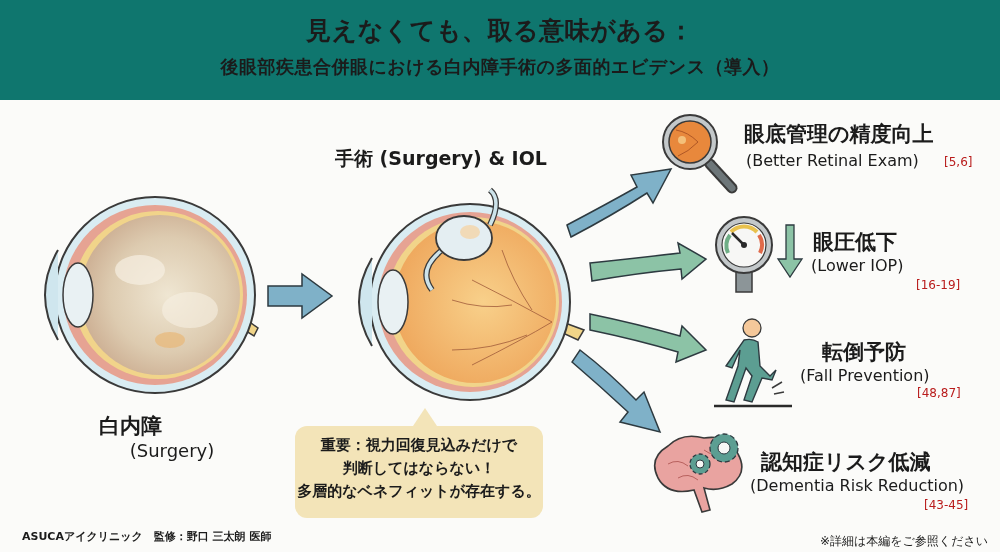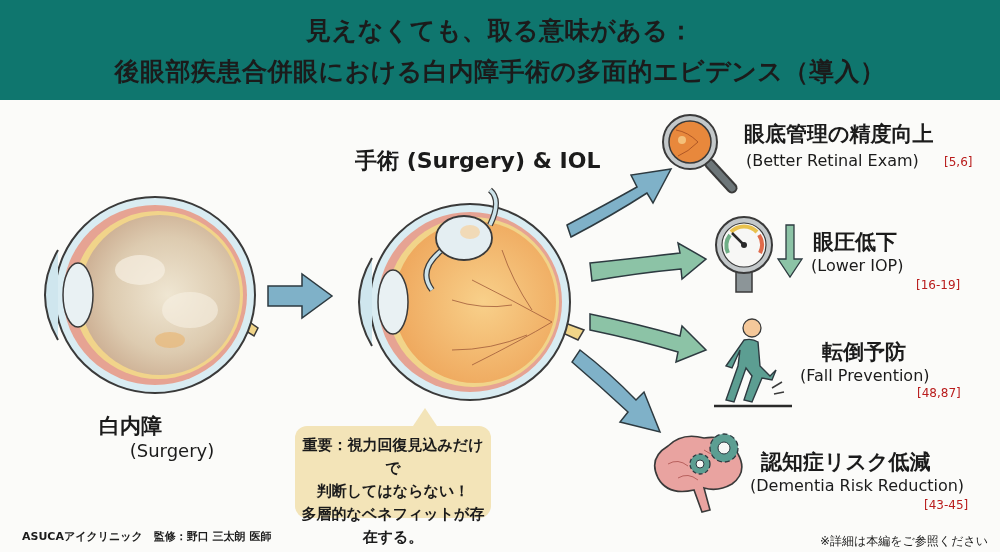--- a/index.html
+++ b/index.html
@@ -8,27 +8,27 @@
     background: #fbfbf9;
     font-family: "DejaVu Sans", "Liberation Sans", sans-serif;
     color: #1b1b1b;
   }
   .header {
     position: absolute; left: 0; top: 0; width: 1000px; height: 100px;
     background: #0f766e;
     text-align: center;
   }
   .header .t1 { position: absolute; left: 0; right: 0; top: 14px; font-size: 25px; font-weight: bold; letter-spacing: 0.5px; }
-  .header .t2 { position: absolute; left: 0; right: 0; top: 55px; font-size: 25px; font-weight: bold; letter-spacing: 0.5px; }
+  .header .t2 { position: absolute; left: 0; right: 0; top: 55px; font-size: 18px; font-weight: bold; letter-spacing: 0.5px; }
   .abs { position: absolute; }
   .lbl-ja { font-weight: bold; font-size: 21px; }
   .lbl-en { font-size: 16px; }
   .ref { font-size: 12px; color: #b91c1c; }
   .callout {
-    position: absolute; left: 295px; top: 426px; width: 196px; height: 92px;
+    position: absolute; left: 295px; top: 426px; width: 248px; height: 92px;
     background: #f3e4b8; border-radius: 12px;
     text-align: center; font-weight: bold; font-size: 15px; line-height: 23px;
     padding-top: 8px; box-sizing: border-box;
   }
   .callout::before {
     content: ""; position: absolute; left: 118px; top: -18px;
     border-left: 12px solid transparent; border-right: 12px solid transparent;
     border-bottom: 18px solid #f3e4b8;
   }
   .footer-left { position: absolute; left: 22px; top: 529px; font-size: 11px; font-weight: bold; }
@@ -63,21 +63,21 @@
   <ellipse cx="48" cy="105" rx="15" ry="32" fill="#e9f1f3" stroke="#3a3a3a" stroke-width="1.5"></ellipse>
 </svg>
 
 <svg style="left:266px;top:272px" width="68" height="48" viewBox="0 0 68 48">
   <path d="M 2 14 L 36 14 L 36 2 L 66 24 L 36 46 L 36 34 L 2 34 Z" fill="#7fb1c8" stroke="#2d3a40" stroke-width="1.5"></path>
 </svg>
 
 <div class="abs lbl-ja" style="left:99px;top:412px;width:120px;text-align:left">白内障</div>
 <div class="abs lbl-en" style="left:92px;top:440px;width:160px;text-align:center;font-size:18px">(Surgery)</div>
 
-<div class="abs" style="left:355px;top:146px;font-size:22px;font-weight:bold;white-space:nowrap">手術 (Surgery) &amp; IOL</div>
+<div class="abs" style="left:335px;top:146px;font-size:19px;font-weight:bold;white-space:nowrap">手術 (Surgery) &amp; IOL</div>
 
 <svg style="left:352px;top:190px" width="232" height="215" viewBox="0 0 232 215">
   <defs>
     <radialGradient id="vit" cx="55%" cy="50%" r="60%">
       <stop offset="0%" stop-color="#f8d08a"></stop>
       <stop offset="100%" stop-color="#eea55a"></stop>
     </radialGradient>
   </defs>
   <path d="M 205 130 L 232 140 L 226 150 L 200 138 Z" fill="#f0d488" stroke="#3a3a3a" stroke-width="1.5"></path>
   <ellipse cx="118" cy="112" rx="100" ry="98" fill="#d9ecf2" stroke="#3a3a3a" stroke-width="2"></ellipse>

